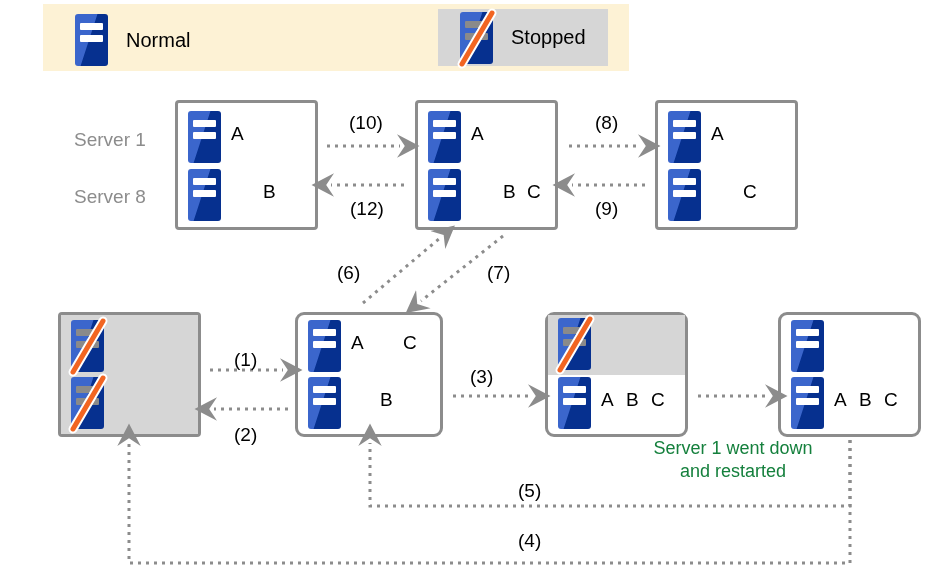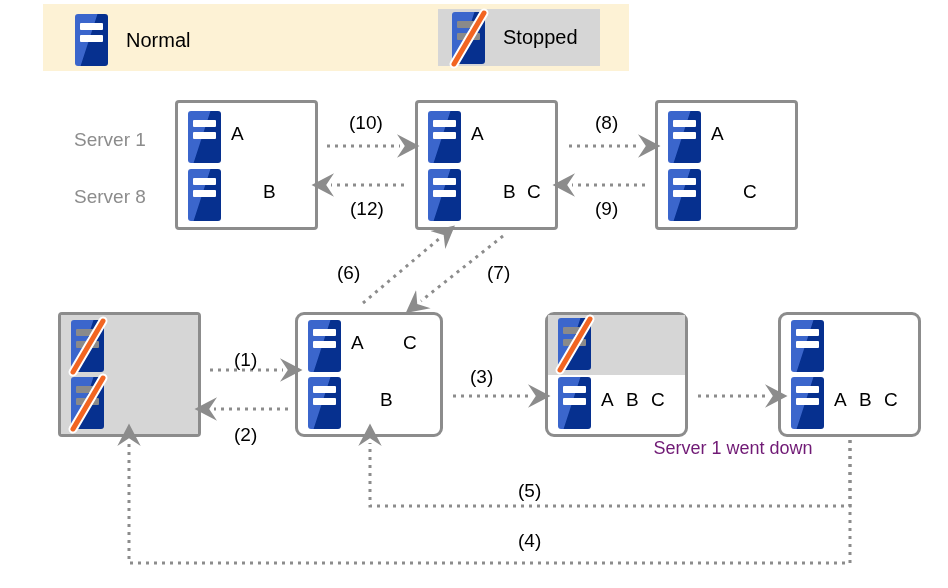--- a/index.html
+++ b/index.html
@@ -13,21 +13,21 @@
   .stage{position:absolute;left:0;top:0;width:948px;height:588px;}
 
   
   #legend{
     position:absolute;left:43px;top:4px;width:586px;height:67px;
     background:#fdf2d5;
   }
   .legend-item{position:absolute;display:flex;align-items:center;}
   #legend-normal{left:32px;top:10px;}
   #legend-stopped{left:395px;top:5px;height:57px;background:#d6d6d6;
-    padding:0 22px 0 14px;}
+    padding:0 22px 0 22px;}
   .legend-label{font-size:20px;color:#000;margin-left:18px;white-space:nowrap;}
 
   
   .srv{position:relative;width:33px;height:52px;flex:0 0 auto;}
   .srv .body{
     position:absolute;left:0;top:0;width:33px;height:52px;
     border-radius:3px;
     background:linear-gradient(108deg,#3b66cc 0%,#3b66cc 44%,#06308f 46%,#06308f 100%);
   }
   .srv .bar{position:absolute;left:5px;width:23px;height:7px;background:#ffffff;border-radius:1px;}
@@ -58,21 +58,21 @@
   
   .sidelabel{
     position:absolute;font-size:19px;color:#8c8c8c;white-space:nowrap;
   }
 
   
   .num{position:absolute;font-size:19px;color:#000;white-space:nowrap;}
 
   
   .caption{
-    position:absolute;font-size:18px;color:#701a75;text-align:center;
+    position:absolute;font-size:18px;color:#15803d;text-align:center;
     line-height:1.25;white-space:nowrap;
   }
 
   svg.edges{position:absolute;left:0;top:0;width:948px;height:588px;pointer-events:none;}
 </style>
 </head>
 <body>
 
 <div class="stage">
 
@@ -248,20 +248,21 @@
         <span class="bar b2"></span>
       </span>
       <span class="res" style="left:43px;top:12px;">A</span>
       <span class="res" style="left:68px;top:12px;">B</span>
       <span class="res" style="left:93px;top:12px;">C</span>
     </div>
   </div>
 
   <div class="caption" style="left:633px;top:437px;width:200px;">
     <div>Server 1 went down</div>
+    <div>and restarted</div>
   </div>
 
   <svg class="edges" viewBox="0 0 948 588">
     <defs>
       <marker id="ah" markerWidth="9" markerHeight="9" refX="1" refY="4.5" orient="auto" markerUnits="strokeWidth">
         <path d="M0,0.6 L7.5,4.5 L0,8.4 L2.6,4.5 Z" fill="#8c8c8c"></path>
       </marker>
     </defs>
     <g stroke="#8c8c8c" stroke-width="3" fill="none" stroke-dasharray="3,5" stroke-linecap="butt" marker-end="url(#ah)">
 

